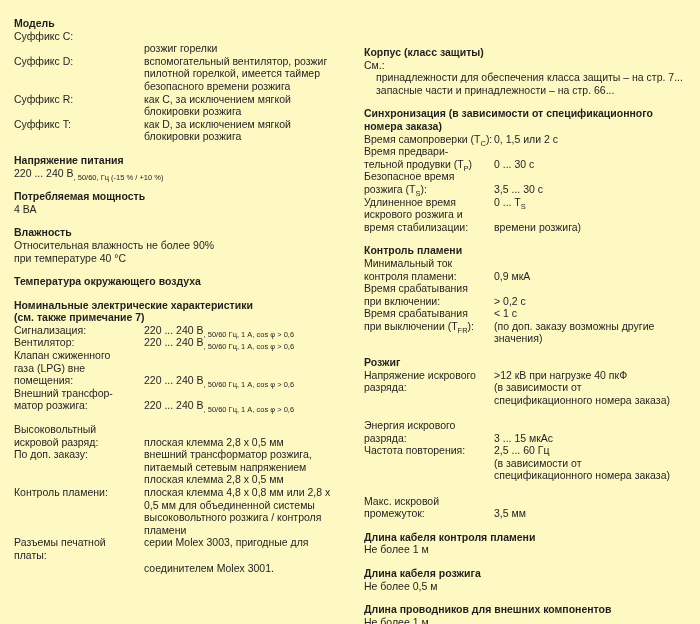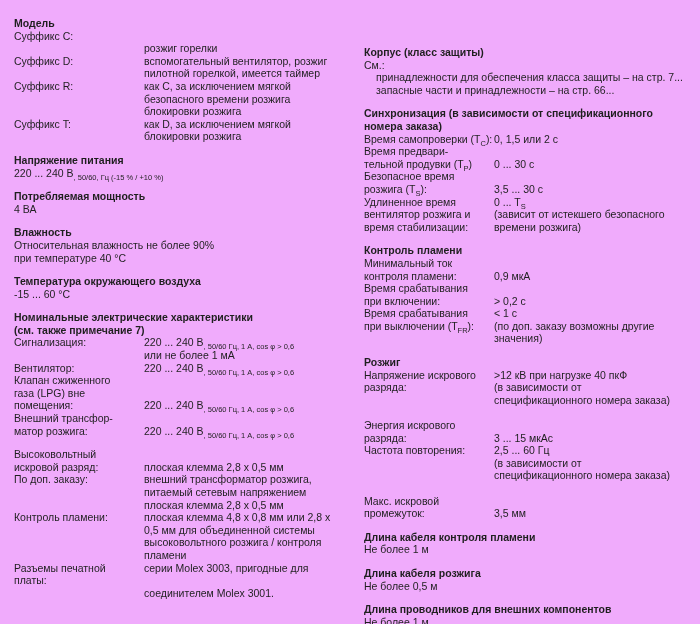--- a/index.html
+++ b/index.html
@@ -1,19 +1,19 @@
 <!DOCTYPE html>
 <html><head>
 <meta charset="utf-8">
 <style>
   html,body{margin:0;padding:0;background:#ffffff;}
   .page{
     position:relative;
     width:700px;height:624px;
-    background:#f0abfc;
+    background:#fef9c3;
     font-family:"Liberation Sans","DejaVu Sans",sans-serif;
     font-size:10.5px;
     line-height:12.6px;
     color:#1f1f1f;
     overflow:hidden;
     -webkit-font-smoothing:antialiased;
   }
   .col{position:absolute;top:0;}
   .col-left{left:14px;width:340px;padding-top:17px;}
   .col-right{left:364px;width:332px;padding-top:30px;margin-top:16px;}
@@ -43,26 +43,26 @@
         </div>
         <div class="row">
           <div class="label"><span>Суффикс D:</span></div>
           <div class="value"><span>вспомогательный вентилятор, розжиг</span></div>
         </div>
         <div class="row">
           <div class="label"><span></span></div>
           <div class="value"><span>пилотной горелкой, имеется таймер</span></div>
         </div>
         <div class="row">
+          <div class="label"><span></span></div>
+          <div class="value"><span>безопасного времени розжига</span></div>
+        </div>
+        <div class="row">
           <div class="label"><span>Суффикс R:</span></div>
           <div class="value"><span>как C, за исключением мягкой</span></div>
-        </div>
-        <div class="row">
-          <div class="label"><span></span></div>
-          <div class="value"><span>безопасного времени розжига</span></div>
         </div>
         <div class="row">
           <div class="label"><span></span></div>
           <div class="value"><span>блокировки розжига</span></div>
         </div>
         <div class="row">
           <div class="label"><span>Суффикс T:</span></div>
           <div class="value"><span>как D, за исключением мягкой</span></div>
         </div>
         <div class="row">
@@ -78,32 +78,30 @@
         <div class="heading line"><span>Потребляемая мощность</span></div>
         <div class="line"><span>4 ВА</span></div>
       </div>
       <div class="section">
         <div class="heading line"><span>Влажность</span></div>
         <div class="line"><span>Относительная влажность не более 90%</span></div>
         <div class="line"><span>при температуре 40 °C</span></div>
       </div>
       <div class="section">
         <div class="heading line"><span>Температура окружающего воздуха</span></div>
-        <div class="line"><span>-15 ... 60 °C</span></div>
       </div>
       <div class="section">
         <div class="heading line"><span>Номинальные электрические характеристики</span></div>
         <div class="heading line"><span>(см. также примечание 7)</span></div>
         <div class="row">
           <div class="label"><span>Сигнализация:</span></div>
           <div class="value"><span>220 ... 240 В</span><sub>, 50/60 Гц, 1 А, cos φ &gt; 0,6</sub></div>
         </div>
         <div class="row">
           <div class="label"><span></span></div>
-          <div class="value"><span>или не более 1 мА</span></div>
         </div>
         <div class="row">
           <div class="label"><span>Вентилятор:</span></div>
           <div class="value"><span>220 ... 240 В</span><sub>, 50/60 Гц, 1 А, cos φ &gt; 0,6</sub></div>
         </div>
         <div class="row">
           <div class="label"><span>Клапан сжиженного</span></div>
           <div class="value"><span></span></div>
         </div>
         <div class="row">
@@ -201,22 +199,21 @@
         </div>
         <div class="row">
           <div class="label"><span>розжига (T</span><sub>S</sub><span>):</span></div>
           <div class="value"><span>3,5 ... 30 с</span></div>
         </div>
         <div class="row">
           <div class="label"><span>Удлиненное время</span></div>
           <div class="value"><span>0 ... T</span><sub>S</sub><span></span></div>
         </div>
         <div class="row">
-          <div class="label"><span>вентилятор розжига и</span></div>
-          <div class="value"><span>(зависит от истекшего безопасного</span></div>
+          <div class="label"><span>искрового розжига и</span></div>
         </div>
         <div class="row">
           <div class="label"><span>время стабилизации:</span></div>
           <div class="value"><span>времени розжига)</span></div>
         </div>
       </div>
       <div class="section">
         <div class="heading line"><span>Контроль пламени</span></div>
         <div class="row">
           <div class="label"><span>Минимальный ток</span></div>

